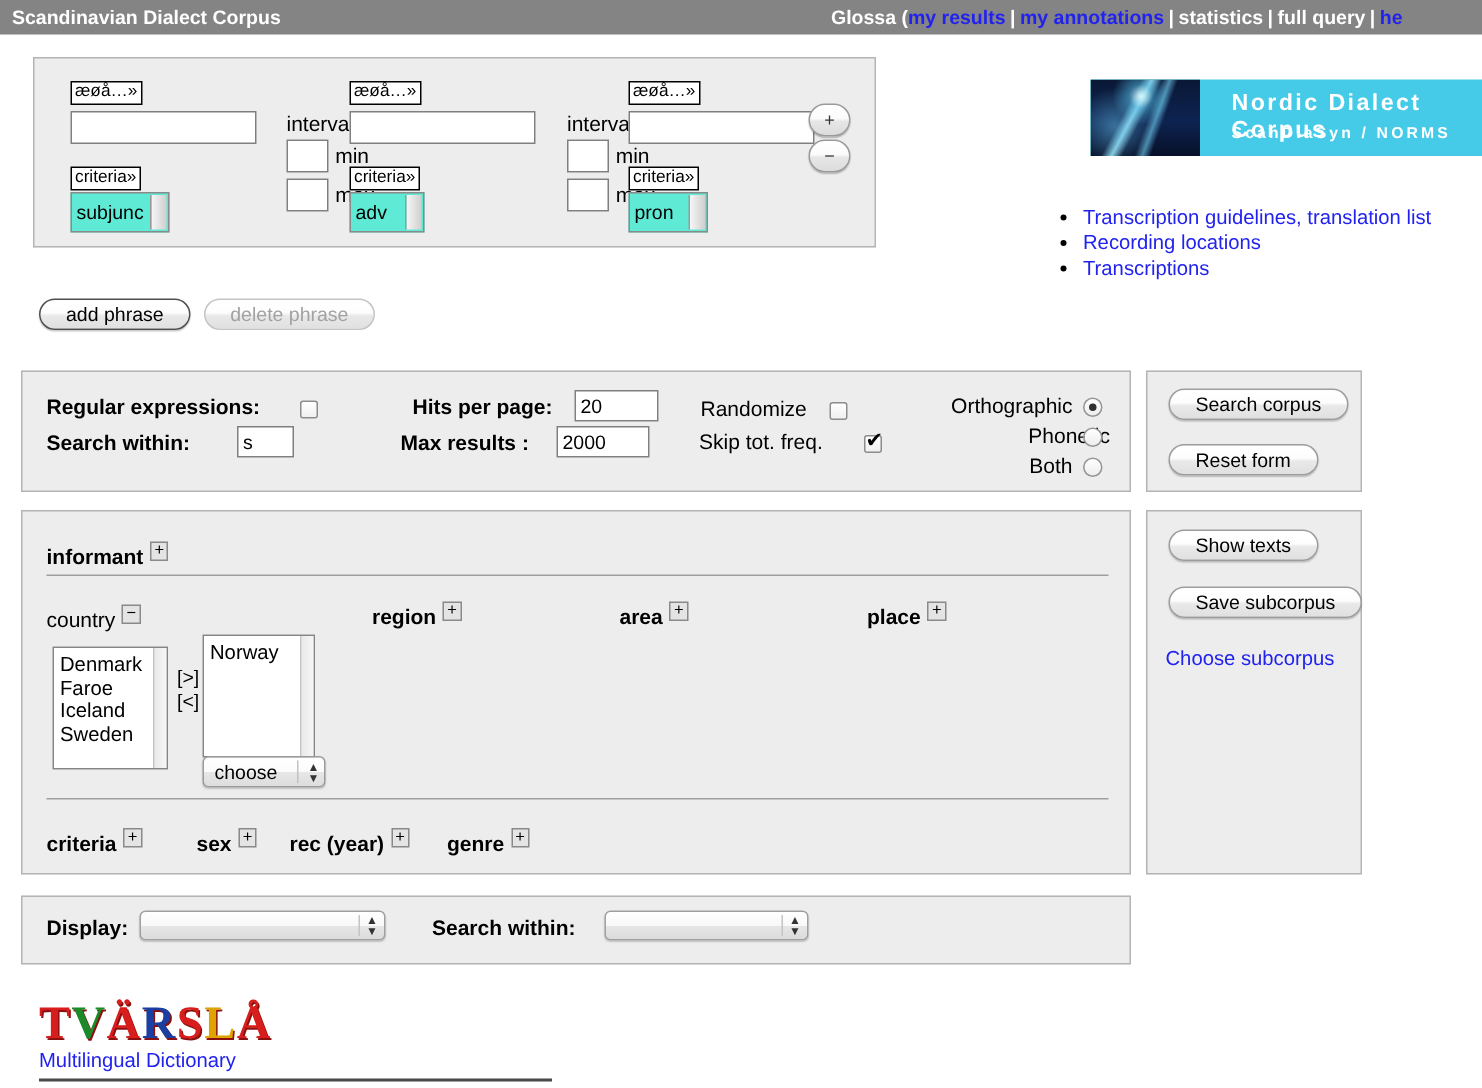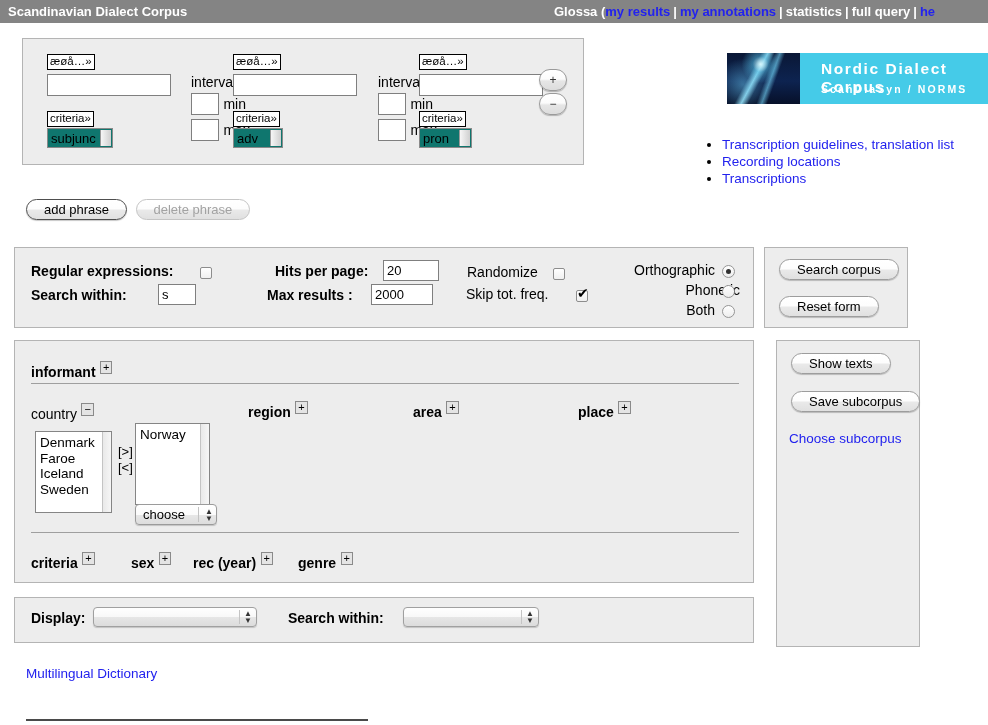--- a/index.html
+++ b/index.html
@@ -73,23 +73,23 @@
     border: 1px solid #7f7f7f;
     width: 28px; height: 22px;
     font-size: 13px; padding: 1px 2px;
     font-family: "Liberation Sans", sans-serif;
   }
   .lbl {
     font-size: 14px; color: #000;
     font-family: "Liberation Sans", sans-serif;
   }
   .selbox {
-    background: #0f766e;
+    background: #5eead4;
     border: 1px solid #8a8a8a;
-    height: 20px;
+    height: 27px;
     font-size: 13px;
     display: inline-flex; align-items: center;
     padding-left: 3px;
     position: relative;
     font-family: "Liberation Sans", sans-serif;
     color: #000;
   }
   .selbox .thumb {
     position: absolute; right: 1px; top: 1px; bottom: 1px;
     width: 11px;
@@ -211,21 +211,21 @@
     font-size: 8px; line-height: 7px; color: #333;
     text-align: center;
   }
   .popupsel .sep {
     position: absolute; right: 17px; top: 2px; bottom: 2px;
     width: 1px; background: #c2c2c2;
   }
 
   
   #searchpanel { left: 764px; top: 247px; width: 144px; height: 81px; }
-  #subcorpuspanel { left: 764px; top: 340px; width: 144px; height: 307px; margin-left: 12px; }
+  #subcorpuspanel { left: 764px; top: 340px; width: 144px; height: 243px; }
   .bluelink { color: #2222ee; font-size: 13.5px; text-decoration: none;
               font-family: "Liberation Sans", sans-serif; }
 
   
   #displaybox { left: 14px; top: 597px; width: 740px; height: 46px; }
   .wideselect {
     position: absolute; height: 20px;
     border: 1px solid #a0a0a0; border-radius: 4px;
     background: linear-gradient(to bottom,#ffffff 0%,#f8f8f8 50%,#e6e6e6 51%,#dcdcdc 100%);
     box-shadow: 0 1px 1px rgba(0,0,0,0.18);
@@ -522,16 +522,17 @@
 
 <div id="bullets">
   <ul>
     <li><a href="#">Transcription guidelines, translation list</a></li>
     <li><a href="#">Recording locations</a></li>
     <li><a href="#">Transcriptions</a></li>
   </ul>
 </div>
 
 <div id="tvarsla">
+  <div class="word"><span>T</span><span class="g">V</span><span>Ä</span><span class="b">R</span><span>S</span><span class="y">L</span><span>Å</span></div>
   <div class="sub">Multilingual Dictionary</div>
 </div>
 
 <div id="bottomrule"></div>
 
 </body></html>

